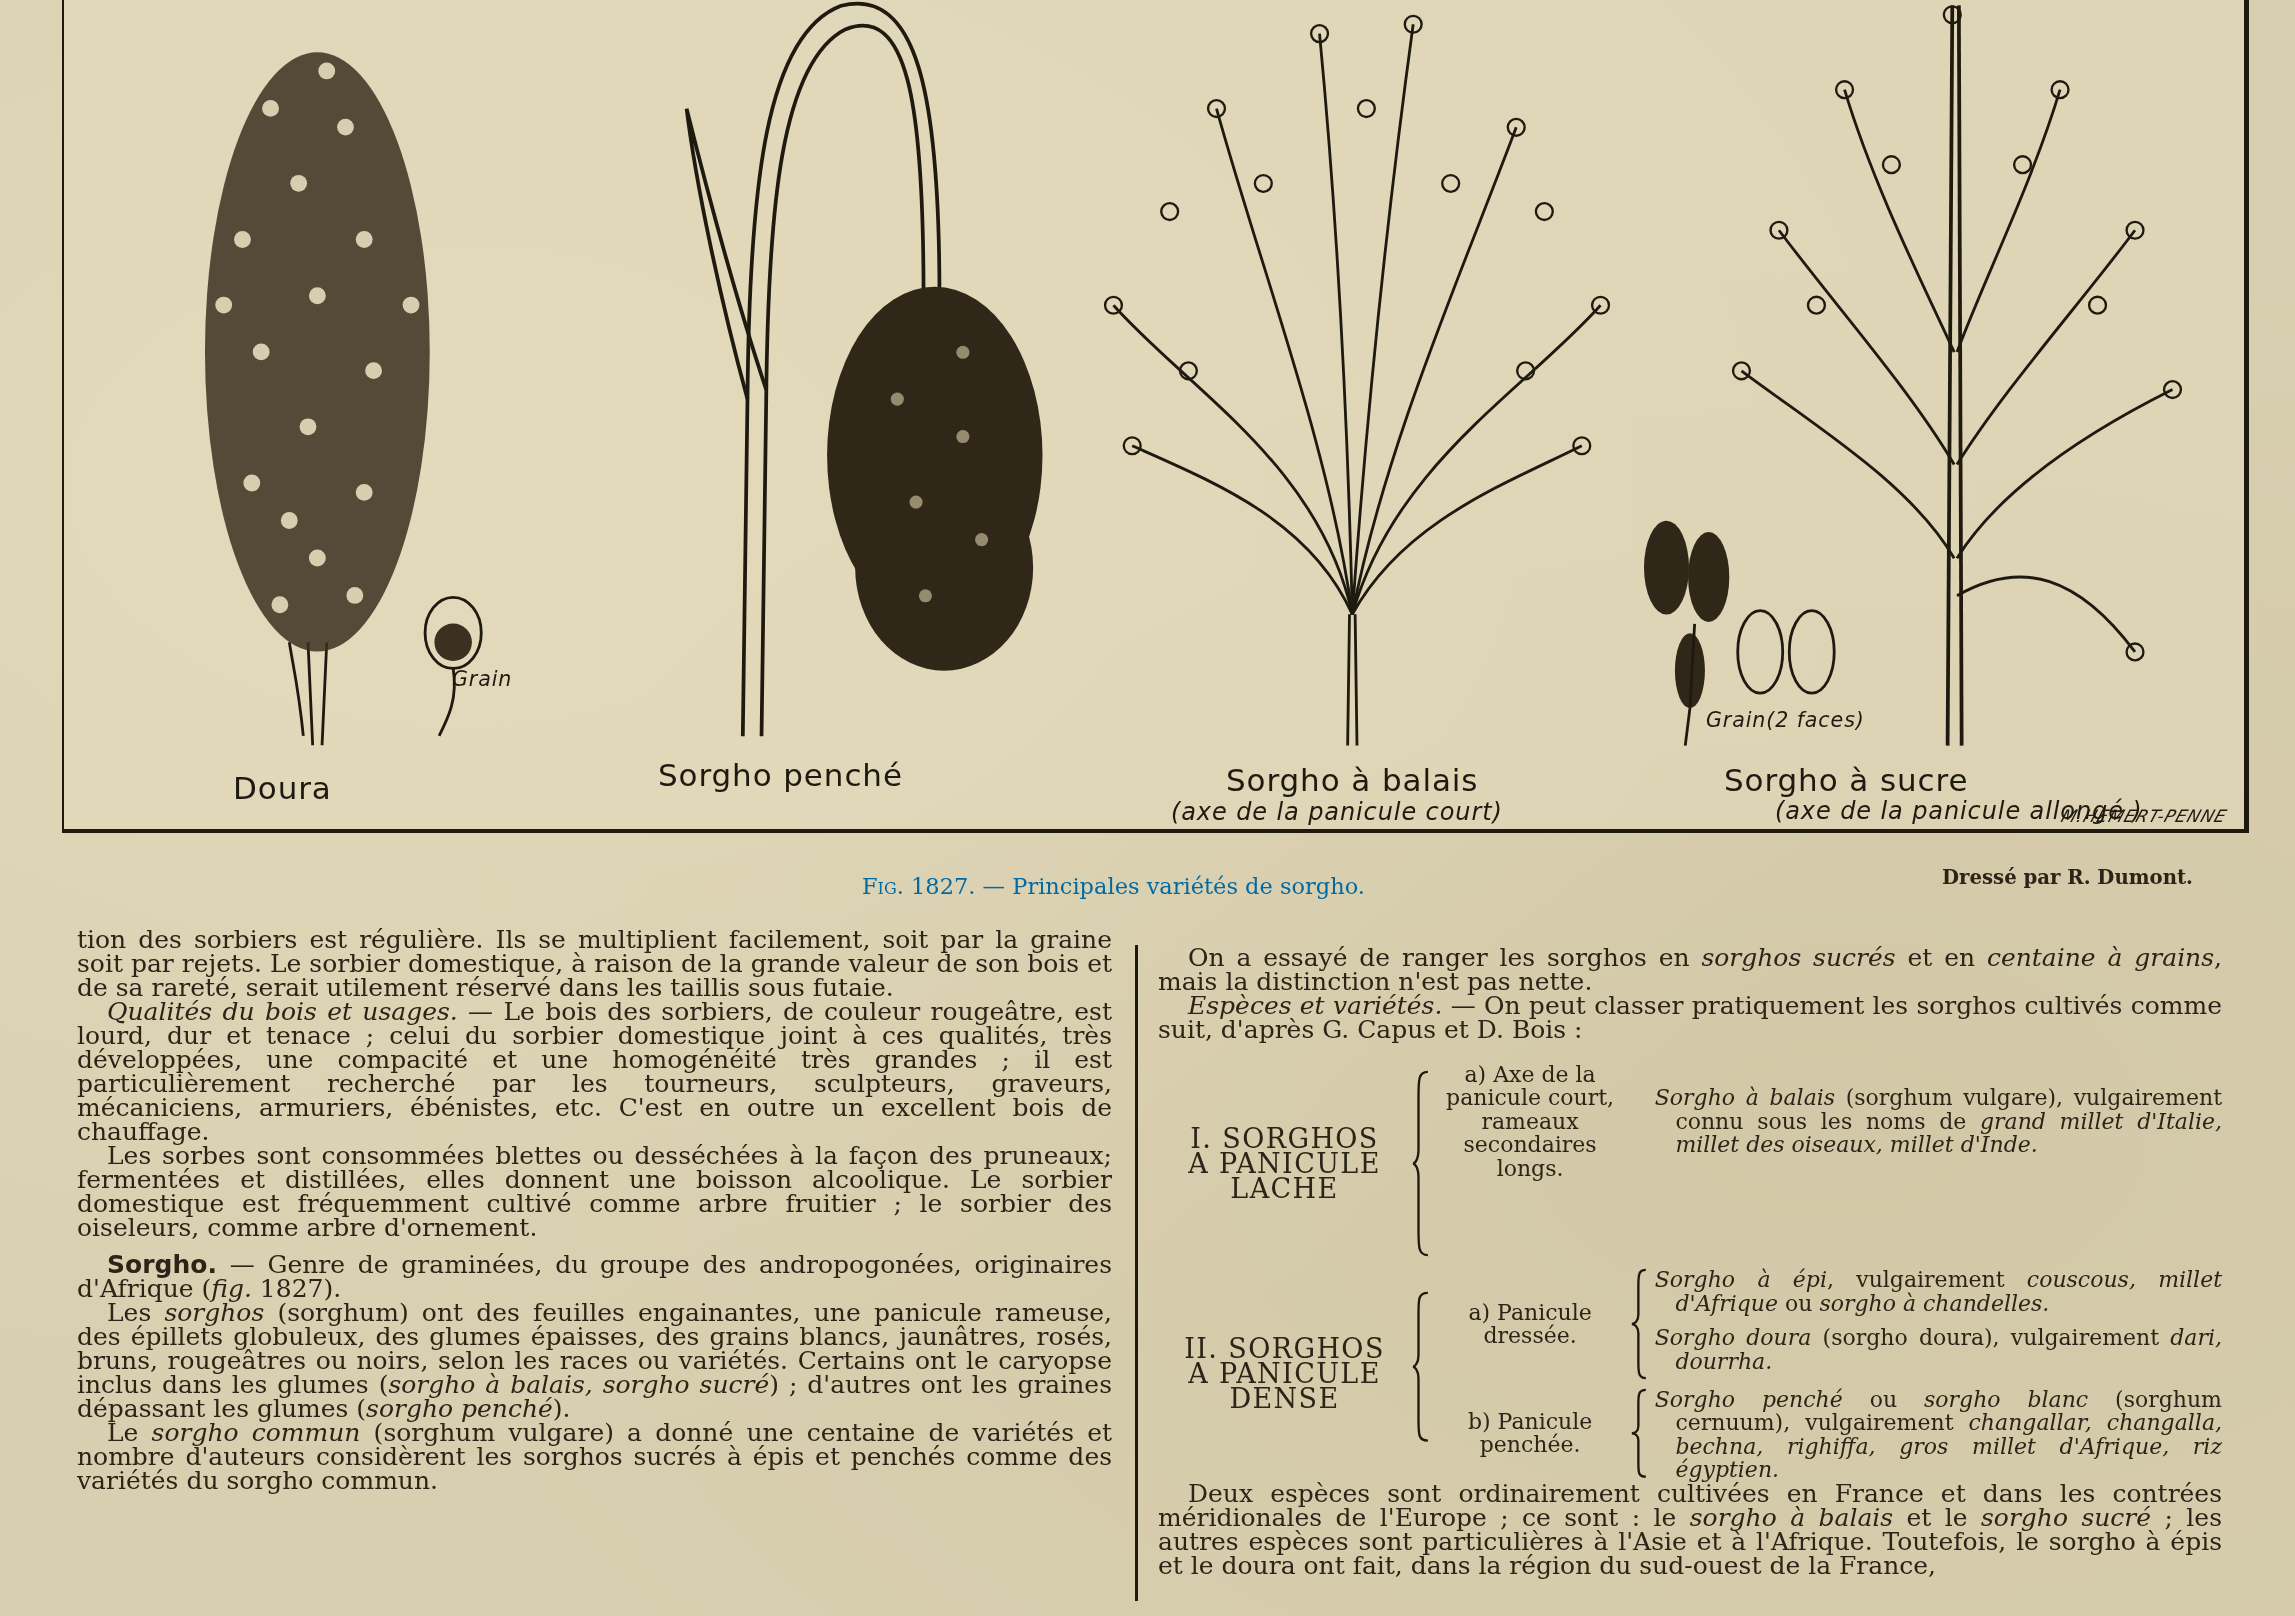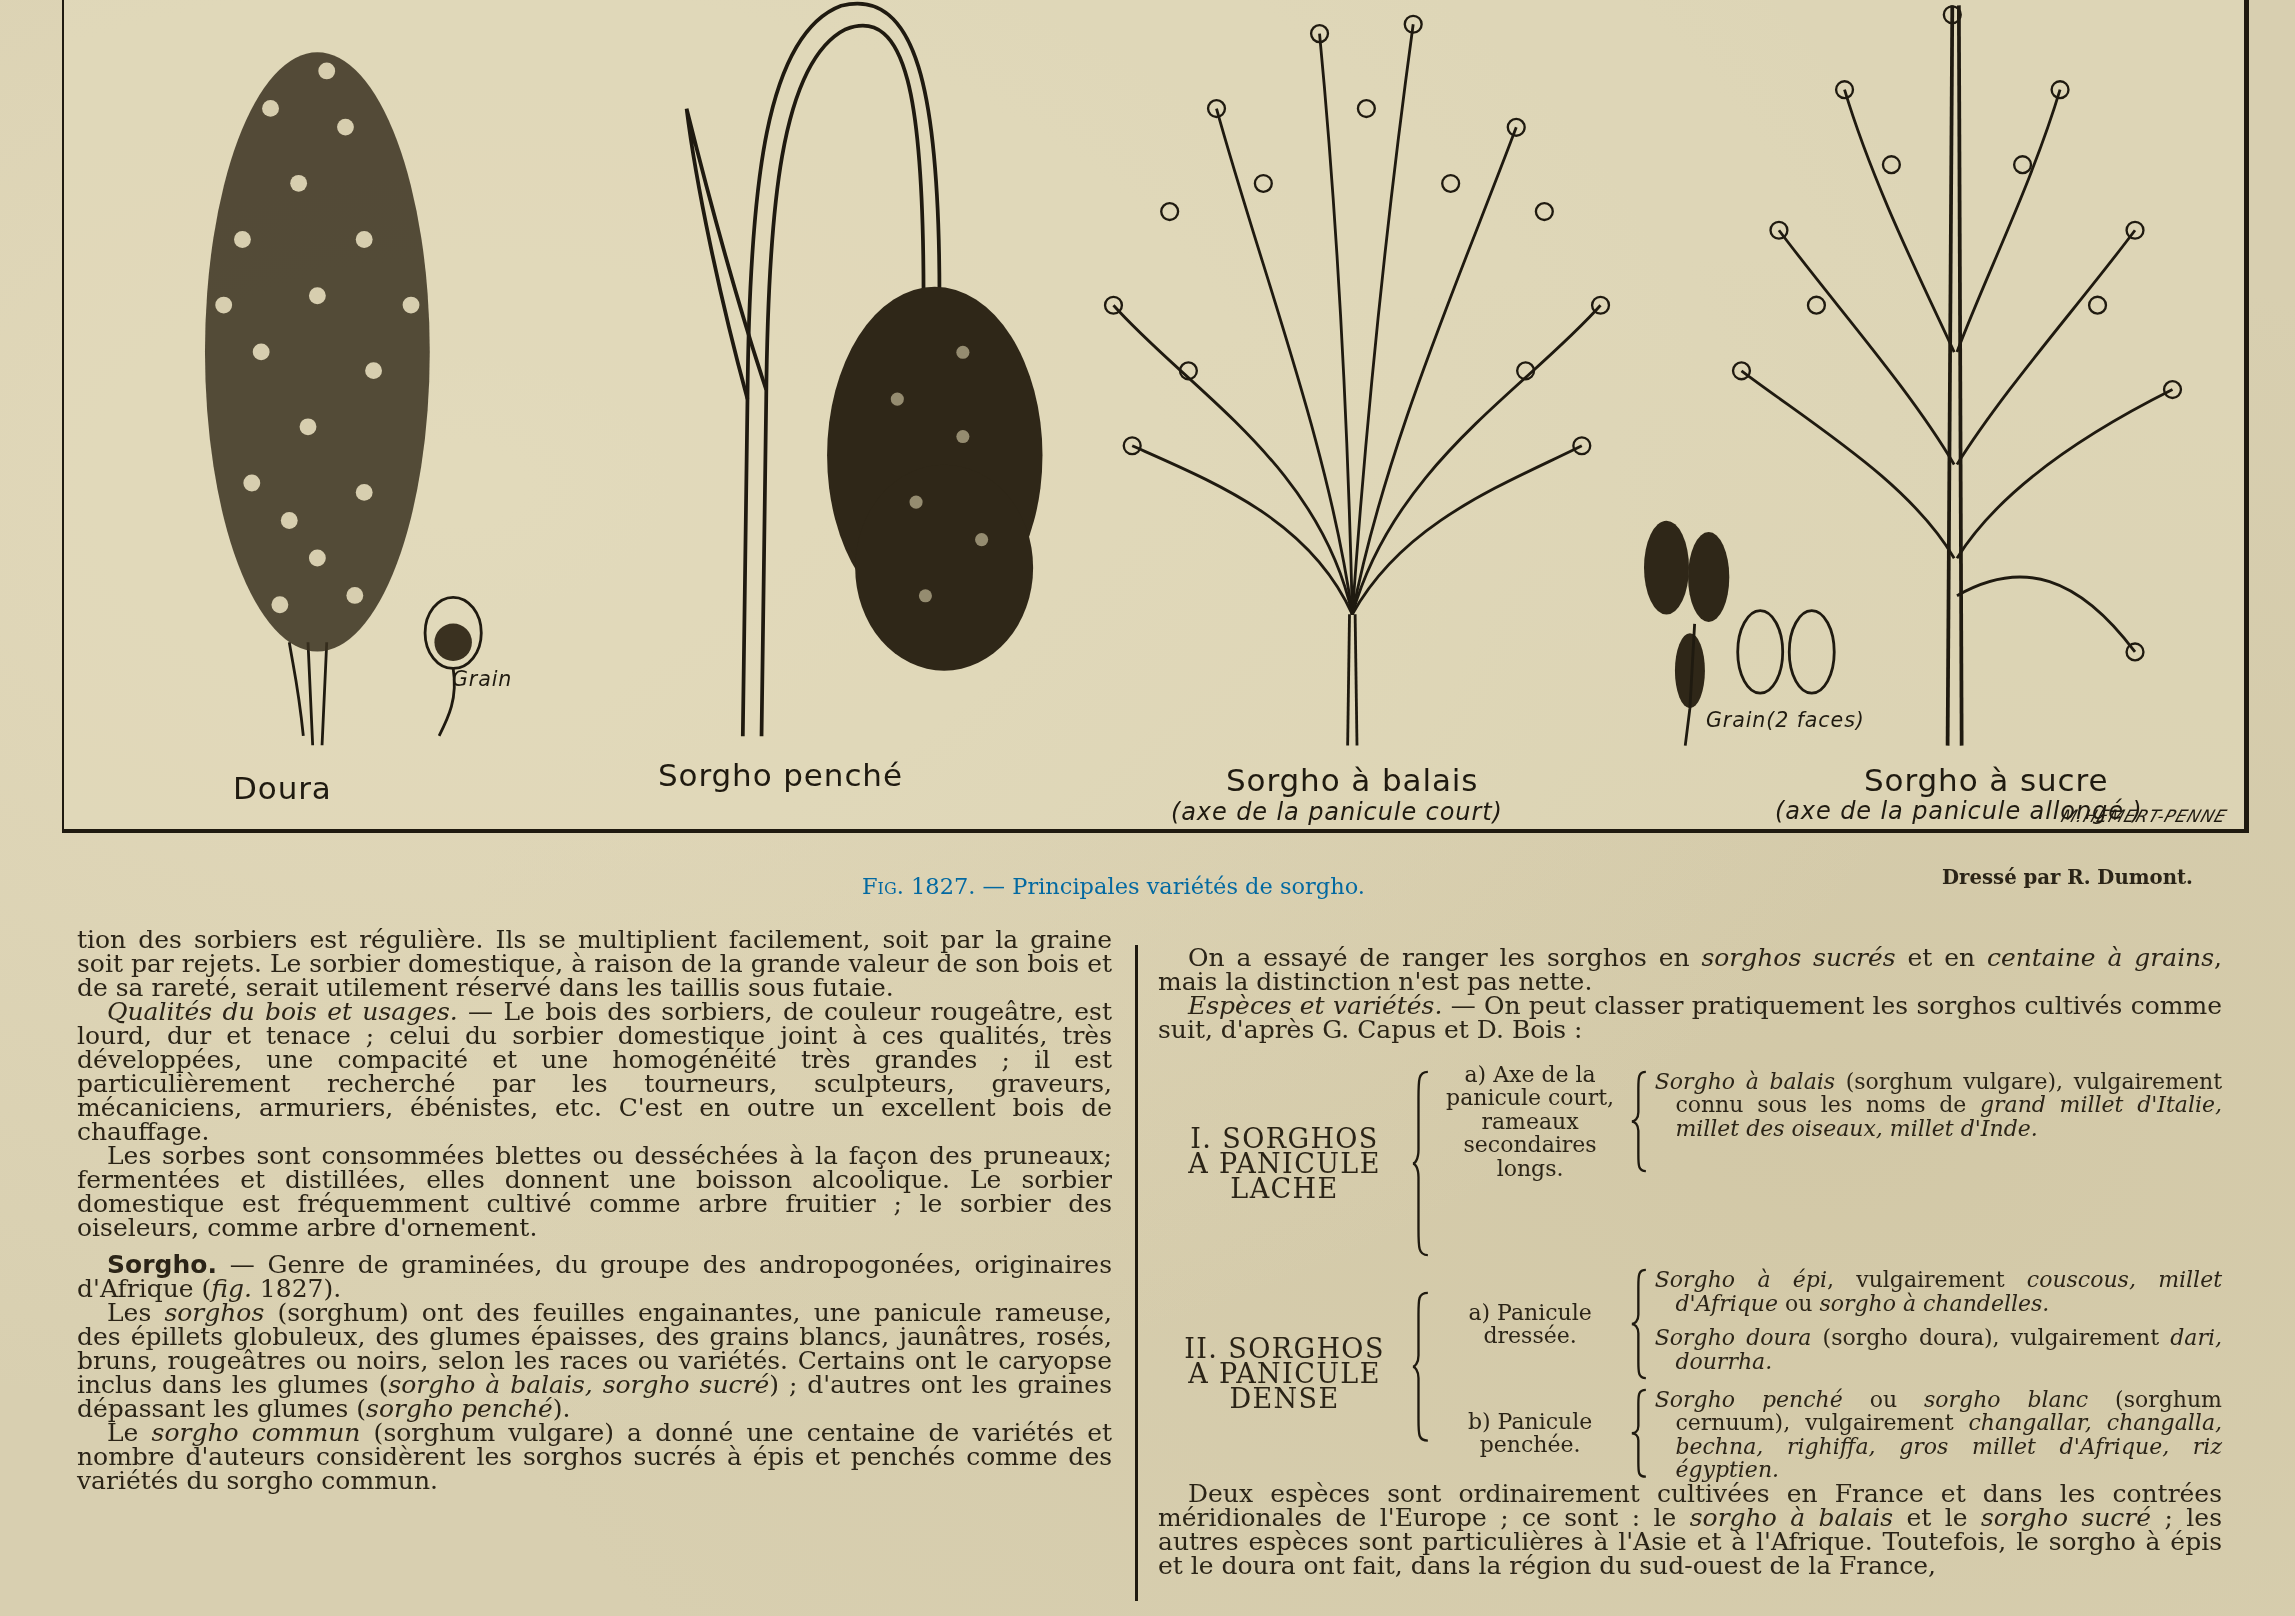--- a/index.html
+++ b/index.html
@@ -299,21 +299,21 @@
         <ellipse cx="65" cy="720" rx="16" ry="40"></ellipse>
       </g>
       <g fill="none" stroke="#1f1a10" stroke-width="3">
         <path d="M60 800 L65 760 L70 670"></path>
         <ellipse cx="140" cy="700" rx="24" ry="44"></ellipse>
         <ellipse cx="195" cy="700" rx="24" ry="44"></ellipse>
       </g>
     </svg>
   </div>
   <div class="grain-label" style="left:1642px; top:712px;">Grain(2 faces)</div>
-  <div class="plant-label" style="left:1800px; top:766px;">Sorgho à sucre</div>
+  <div class="plant-label" style="left:1660px; top:766px;">Sorgho à sucre</div>
   <div class="plant-sublabel" style="left:1711px; top:801px;">(axe de la panicule allongé )</div>
 
   <div class="signature">M.HEMERT-PENNE</div>
 </div>
 
 <div class="fig-caption">
   <span class="sc">Fig. 1827.</span><span> — Principales variétés de sorgho.</span>
 </div>
 <div class="fig-credit">Dressé par R. Dumont.</div>
 
@@ -339,21 +339,21 @@
     <div class="group-title">
       <div>I. SORGHOS</div>
       <div>A PANICULE LACHE</div>
     </div>
     <div class="brace">
       <svg viewBox="0 0 22 200" preserveAspectRatio="none">
           <path d="M18 2 C8 2 8 10 8 30 L8 85 C8 96 4 100 2 100 C4 100 8 104 8 115 L8 170 C8 190 8 198 18 198" fill="none" stroke="#1f1a10" stroke-width="2.5"></path>
         </svg>
     </div>
     <div class="subgroups">
-      <div class="sub" style="height:103px;">
+      <div class="sub" style="height:103px;align-items:center;">
         <div class="sub-title">a) Axe de la panicule court, rameaux secondaires longs.</div>
         <div class="sub-brace">
             <svg viewBox="0 0 22 110" preserveAspectRatio="none">
               <path d="M18 2 C10 2 10 8 10 20 L10 45 C10 52 6 55 3 55 C6 55 10 58 10 65 L10 90 C10 102 10 108 18 108" fill="none" stroke="#1f1a10" stroke-width="2.5"></path>
             </svg>
           </div>
         <div class="sub-desc">
           <div class="entry"><span class="it">Sorgho à balais</span><span> (sorghum vulgare), vulgairement connu sous les noms de </span><span class="it">grand millet d'Italie, millet des oiseaux, millet d'Inde.</span></div>
         </div>
       </div>

